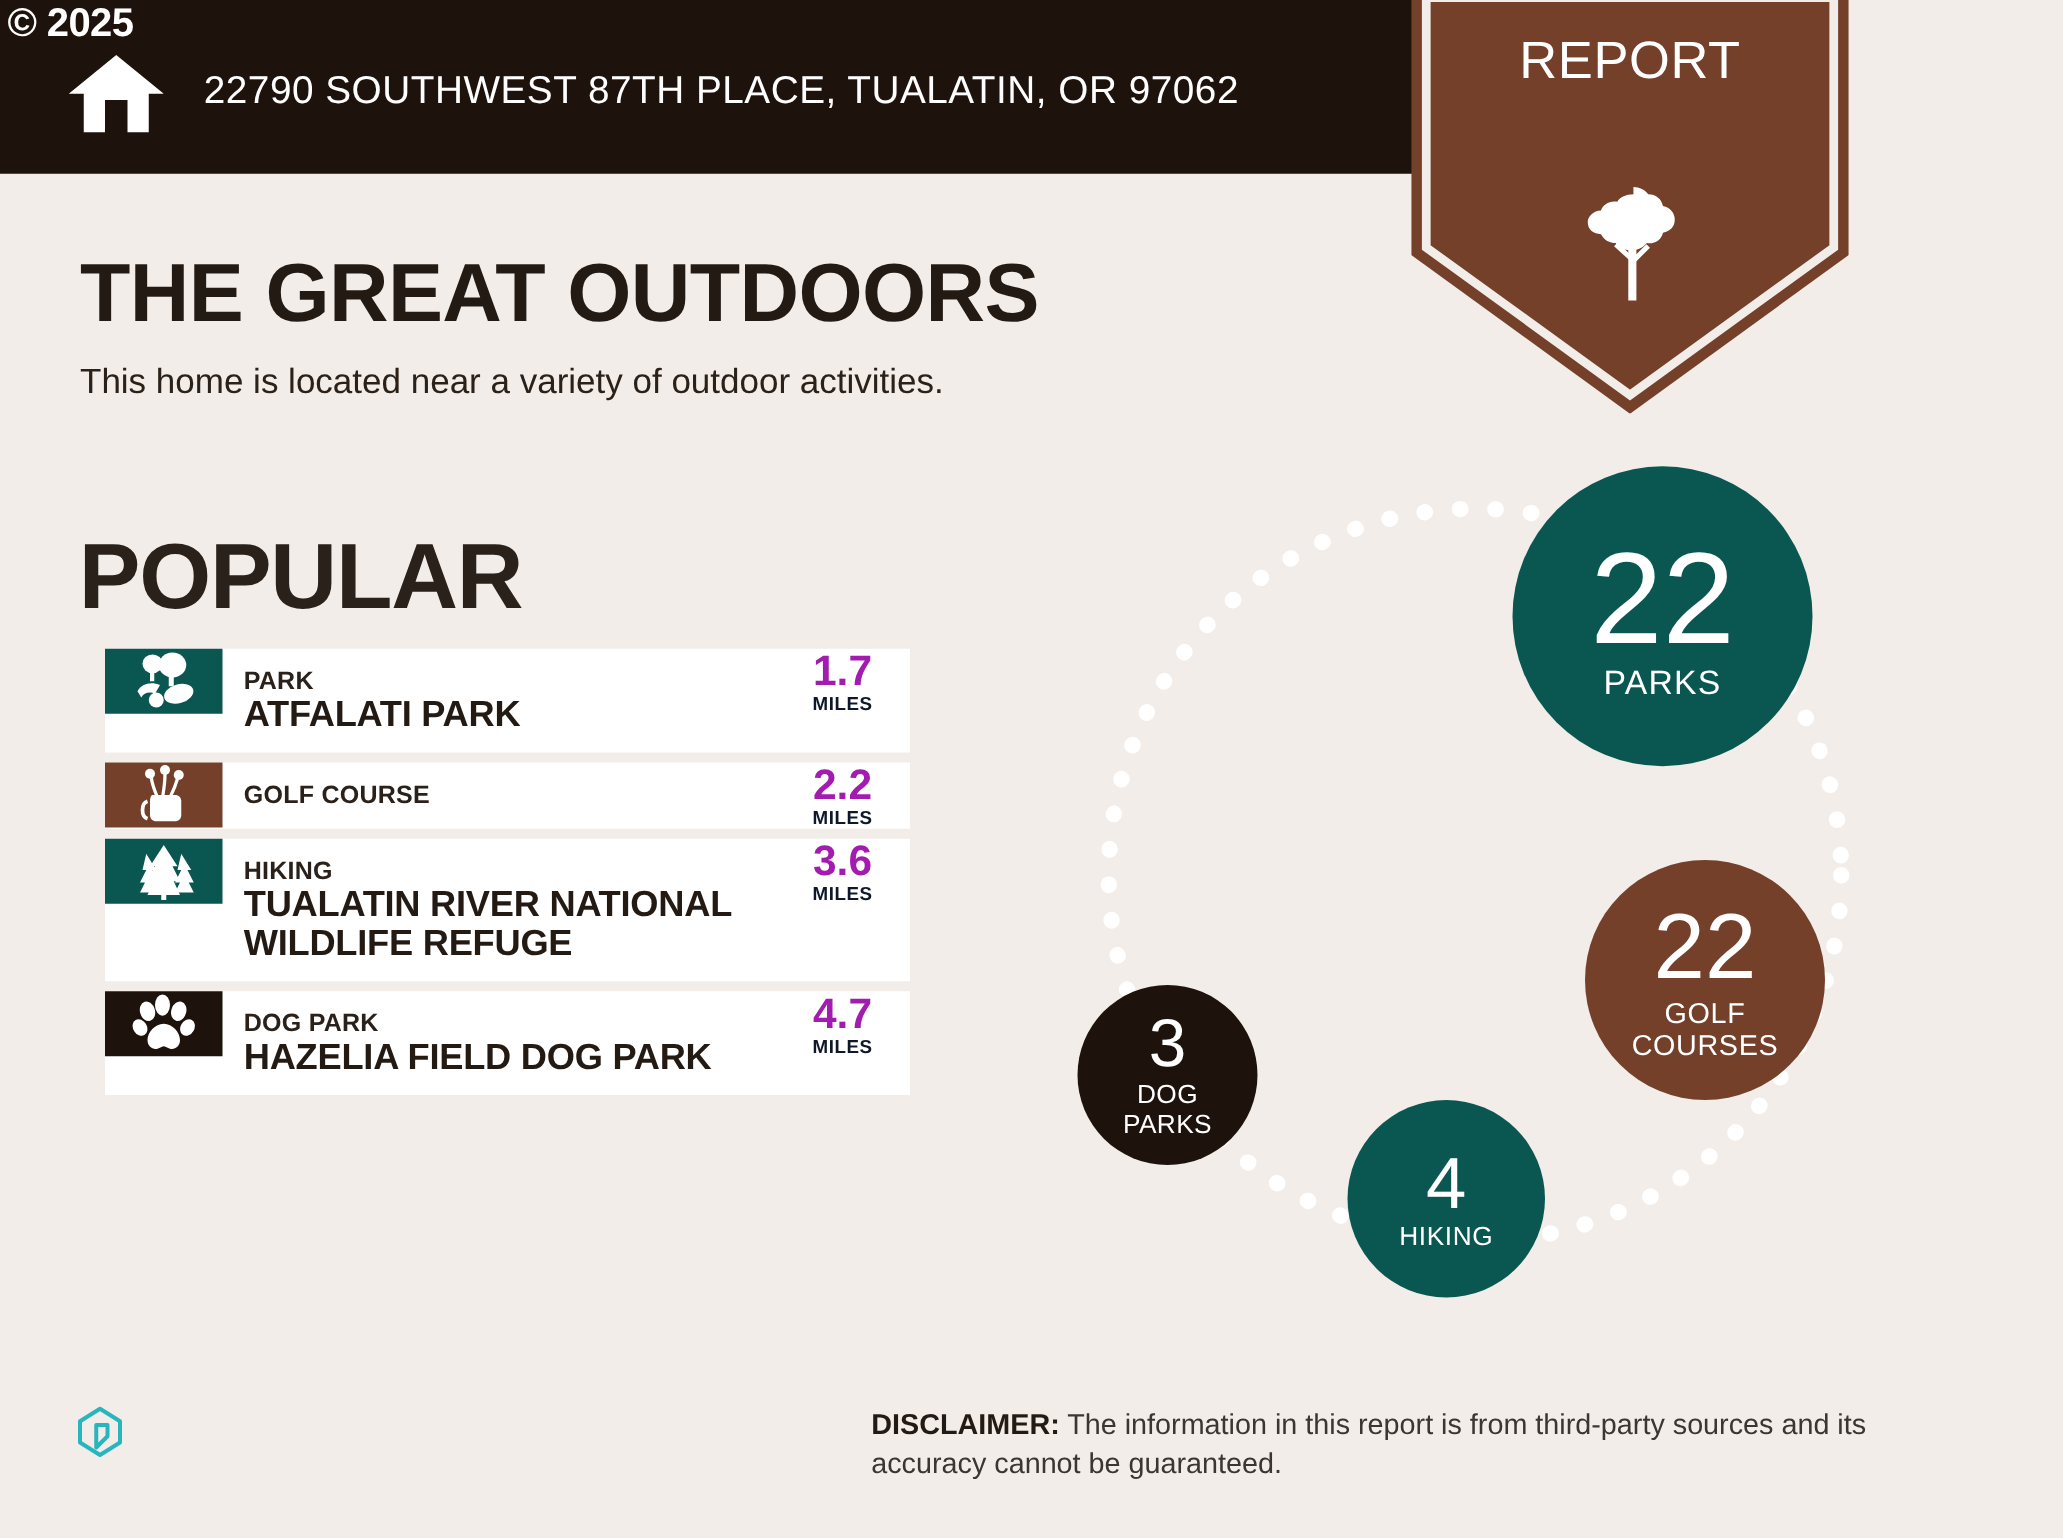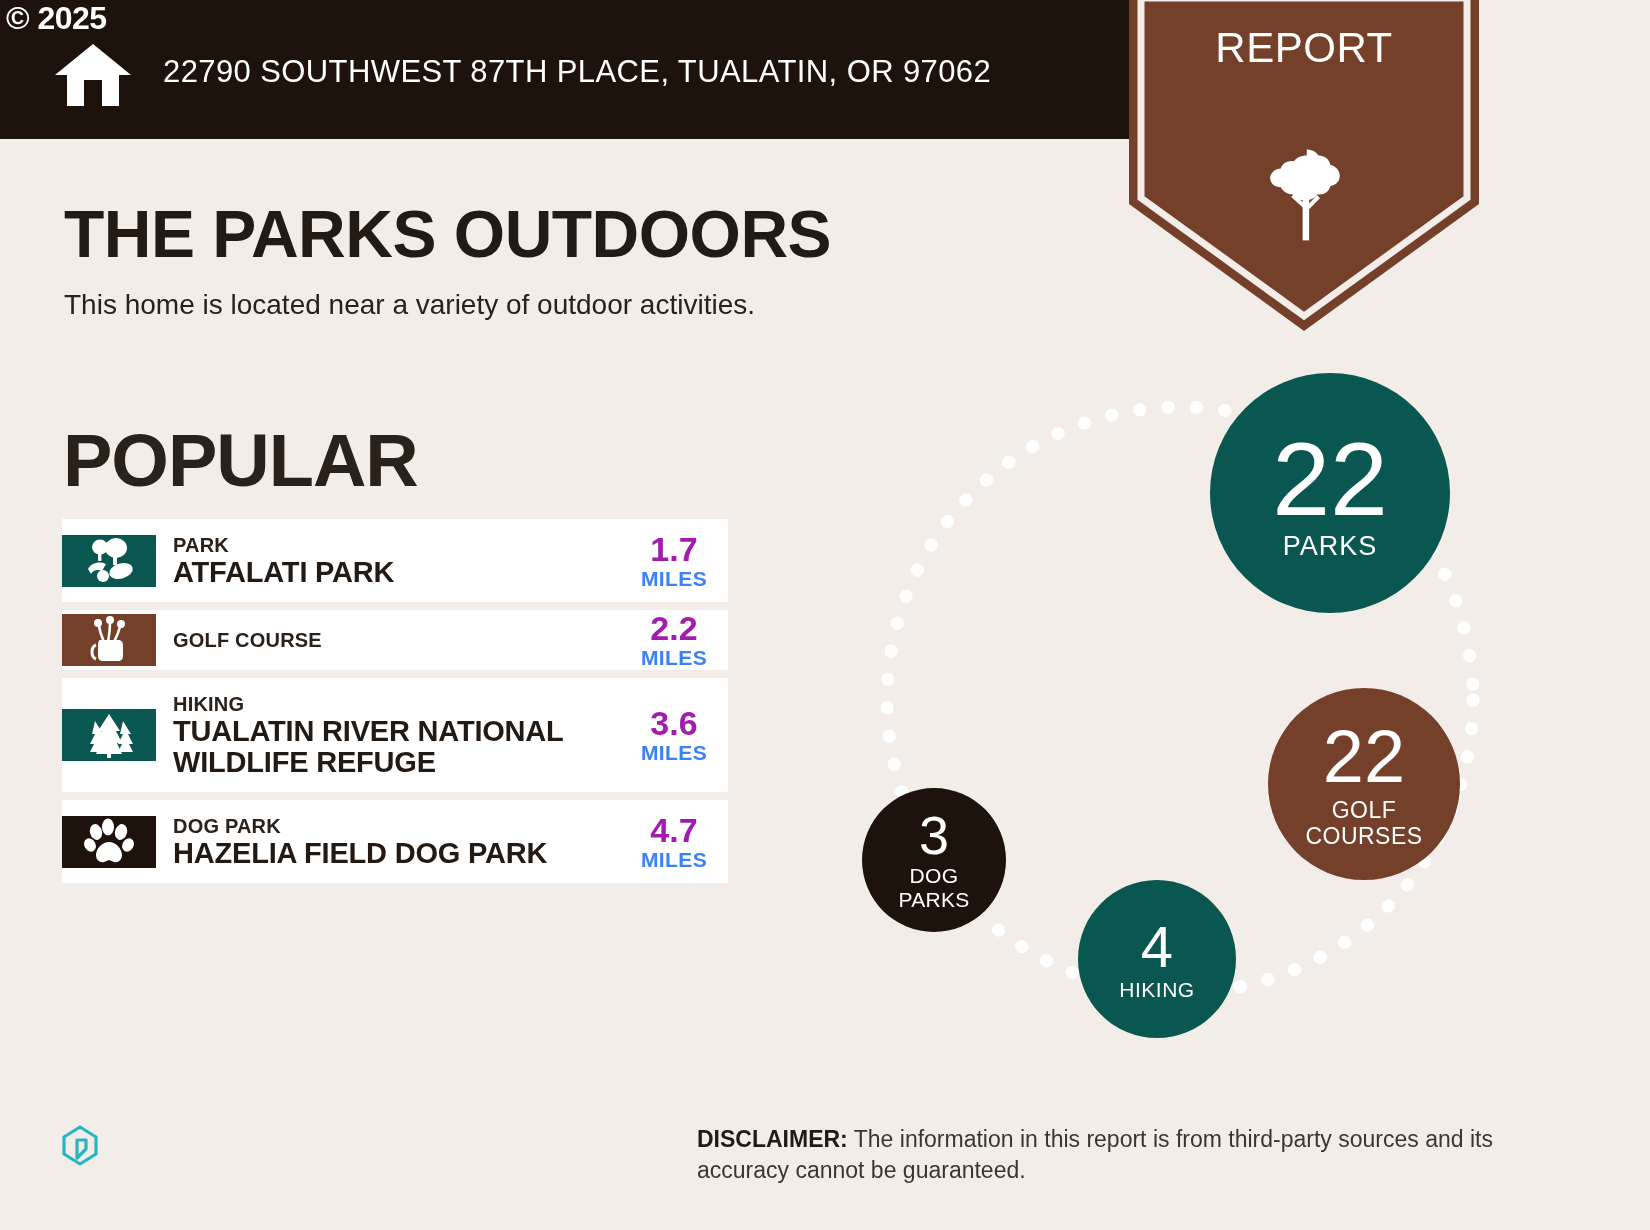--- a/index.html
+++ b/index.html
@@ -58,22 +58,22 @@
     position:absolute; left:63px; top:418px;
     font-size:74px; font-weight:bold; letter-spacing:-1px;
     color:#2a211b;
   }
 
   
   #popular-list{
     position:absolute; left:62px; top:519px; width:666px;
   }
   .poi-row{
-    display:flex; align-items:center;
-    background:#ffffff; margin-bottom:8px;
+    display:flex; align-items:flex-start;
+    background:#ffffff; margin-bottom:8px;margin-left:22px;
   }
   .poi-icon{
     width:94px; flex:0 0 94px;
     display:flex; align-items:center; justify-content:center;
   }
   .poi-icon svg{ width:52px; height:52px; display:block; }
   .poi-icon.teal{ background:#0a5751; }
   .poi-icon.brown{ background:#74402a; }
   .poi-icon.dark{ background:#1e120c; }
   .poi-body{
@@ -90,21 +90,21 @@
   }
   .poi-name.redacted{
     filter:blur(6px); opacity:.30; color:#8a8079;
   }
   .poi-dist{
     flex:0 0 100px; width:100px;
     display:flex; flex-direction:column; justify-content:center;
     align-items:center; text-align:center; padding-right:8px;
   }
   .poi-dist-num{ font-size:34px; font-weight:bold; line-height:36px; color:#a21caf; }
-  .poi-dist-unit{ font-size:21px; font-weight:bold; letter-spacing:0.4px; color:#3b82f6; }
+  .poi-dist-unit{ font-size:15px; font-weight:bold; letter-spacing:0.4px; color:#0f172a; }
 
   
   #diagram{ position:absolute; left:830px; top:350px; width:700px; height:700px; }
   #dotted-ring{ position:absolute; left:0; top:0; width:700px; height:700px; }
   .count-circle{
     position:absolute; border-radius:50%;
     display:flex; flex-direction:column;
     align-items:center; justify-content:center;
     color:#ffffff; text-align:center; line-height:1;
   }
@@ -180,21 +180,21 @@
       <path d="M32 8c-5 0-9 2-11 5-5-1-10 2-11 6-5 0-9 4-9 8 0 5 4 8 9 8 2 4 6 6 10 6 2 3 6 5 10 5 5 0 9-2 11-5 5 1 10-2 11-7 5-1 8-4 8-9 0-4-3-8-8-9-1-5-5-8-10-8-2-3-6-5-10-5z" fill="#ffffff"></path>
       <rect x="28.5" y="42" width="5.5" height="38" fill="#ffffff"></rect>
       <path d="M31 52 L20 42 M31 54 L42 43" stroke="#ffffff" stroke-width="3.4" fill="none"></path>
     </g>
   </svg>
   <div id="badge-text">
     <div>REPORT</div>
   </div>
 </div>
 
-<div id="page-title">THE PARKS OUTDOORS</div>
+<div id="page-title">THE GREAT OUTDOORS</div>
 <div id="page-subtitle">This home is located near a variety of outdoor activities.</div>
 <div id="popular-heading">POPULAR</div>
 
 <div id="popular-list">
 
   <div class="poi-row">
     <div class="poi-icon teal">
       <svg viewBox="0 0 52 52" xmlns="http://www.w3.org/2000/svg">
         <ellipse cx="33" cy="13" rx="11" ry="10" fill="#ffffff"></ellipse>
         <ellipse cx="17" cy="12" rx="8" ry="7.5" fill="#ffffff"></ellipse>

